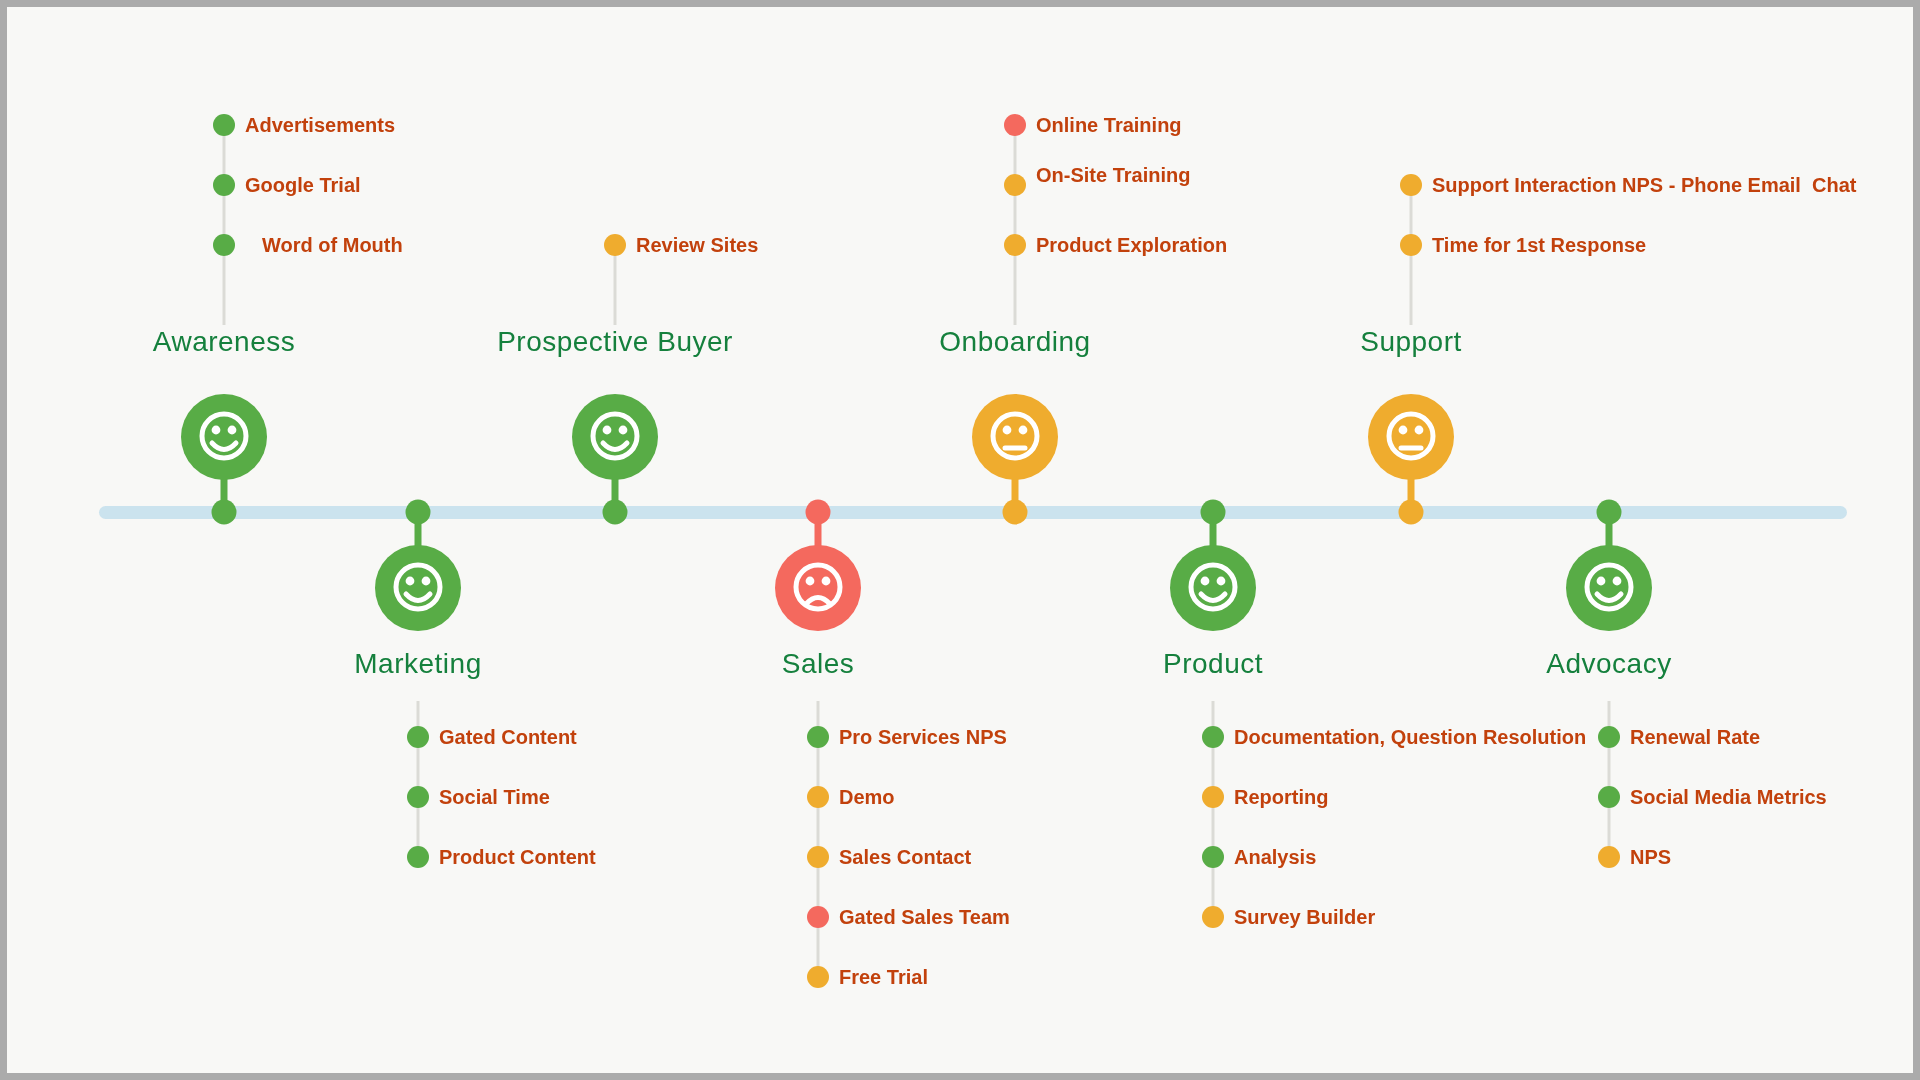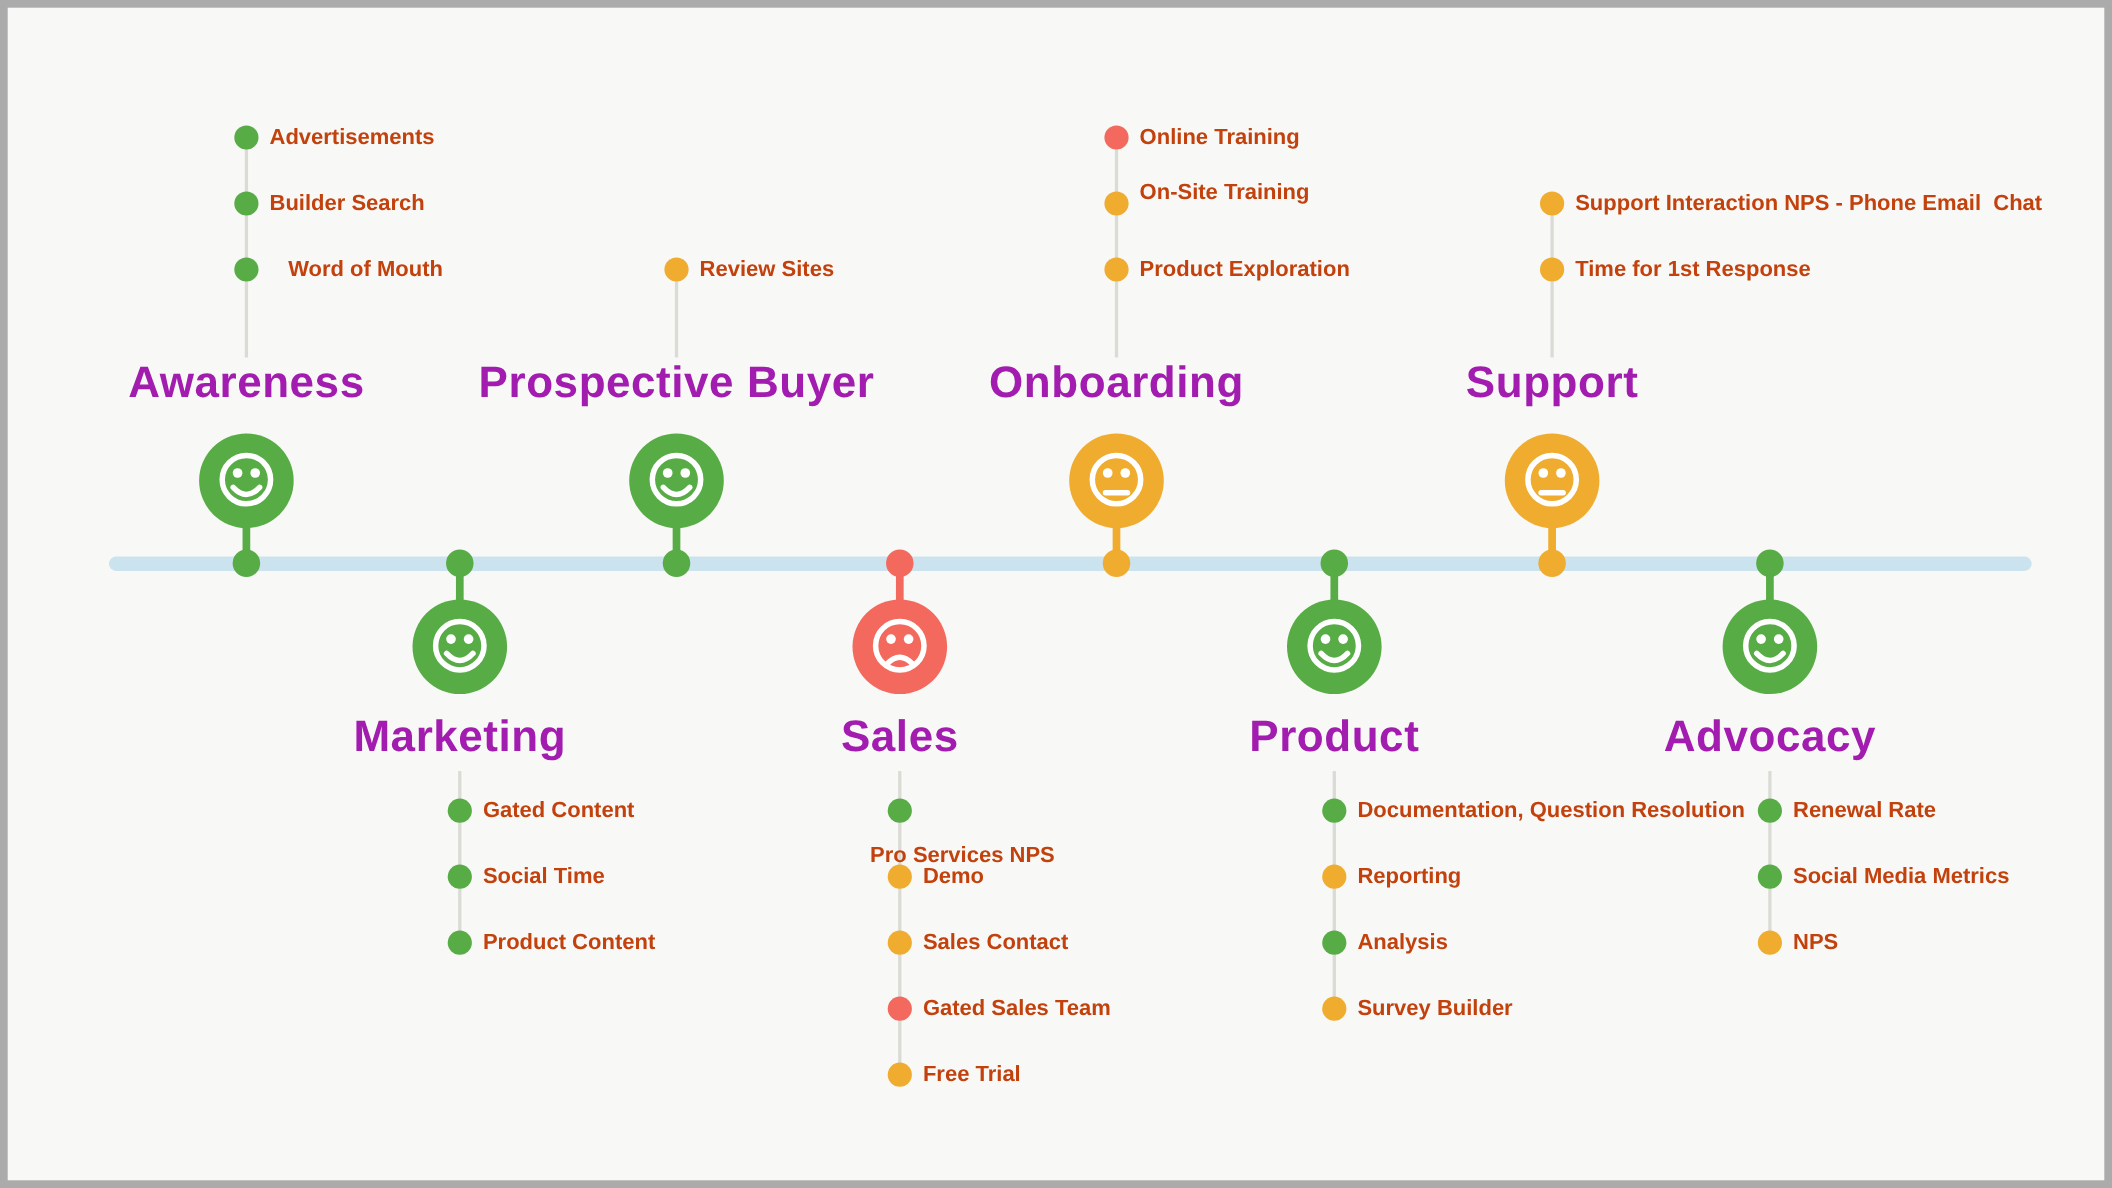--- a/index.html
+++ b/index.html
@@ -48,24 +48,24 @@
     border-radius: 50%;
     transform: translateX(-50%);
     display: flex;
     align-items: center;
     justify-content: center;
   }
 
   .stage-title {
     position: absolute;
     transform: translateX(-50%);
-    font-size: 40px;
-    font-weight: 700;
+    font-size: 28px;
+    font-weight: 400;
     letter-spacing: 0.5px;
-    color: #a21caf;
+    color: #15803d;
     white-space: nowrap;
     line-height: 1;
   }
 
   .item-line {
     position: absolute;
     width: 3px;
     transform: translateX(-50%);
     background: #DBDBD6;
   }
@@ -103,21 +103,21 @@
             <circle cx="51" cy="36" r="4.4" fill="#fff"></circle>
             <path d="M31,49 Q43,62 55,49" fill="none" stroke="#fff" stroke-width="5" stroke-linecap="round"></path>
           </svg>
         </div>
         <div class="stage-dot" style="left: 217px; top: 505px; background: rgb(88, 172, 70);"></div>
         <div class="stage-title" style="left: 217px; top: 321px;">Awareness</div>
         <div class="item-line" style="left: 217px; top: 118px; height: 200px;"></div>
         <div class="item-dot" style="left: 217px; top: 118px; background: rgb(88, 172, 70);"></div>
         <div class="item-label" style="left: 238px; top: 118px;">Advertisements</div>
         <div class="item-dot" style="left: 217px; top: 178px; background: rgb(88, 172, 70);"></div>
-        <div class="item-label" style="left: 238px; top: 178px;">Builder Search</div>
+        <div class="item-label" style="left: 238px; top: 178px;">Google Trial</div>
         <div class="item-dot" style="left: 217px; top: 238px; background: rgb(88, 172, 70);"></div>
         <div class="item-label" style="left: 238px; top: 238px; margin-left: 17px;">Word of Mouth</div>
       </div>
       <div class="stage">
         <div class="stem" style="left: 411px; top: 505px; height: 38px; background: rgb(88, 172, 70);"></div>
         <div class="face-circle" style="left: 411px; top: 538px; background: rgb(88, 172, 70);">
           <svg width="86" height="86" viewBox="0 0 86 86">
             <circle cx="43" cy="42" r="22" fill="none" stroke="#fff" stroke-width="5"></circle>
             <circle cx="35" cy="36" r="4.4" fill="#fff"></circle>
             <circle cx="51" cy="36" r="4.4" fill="#fff"></circle>
@@ -157,21 +157,21 @@
             <circle cx="43" cy="42" r="22" fill="none" stroke="#fff" stroke-width="5"></circle>
             <circle cx="35" cy="36" r="4.4" fill="#fff"></circle>
             <circle cx="51" cy="36" r="4.4" fill="#fff"></circle>
             <path d="M31,59 Q43,46 55,59" fill="none" stroke="#fff" stroke-width="5" stroke-linecap="round"></path>
           </svg>
         </div>
         <div class="stage-dot" style="left: 811px; top: 505px; background: rgb(244, 105, 94);"></div>
         <div class="stage-title" style="left: 811px; top: 643px;">Sales</div>
         <div class="item-line" style="left: 811px; top: 694px; height: 276px;"></div>
         <div class="item-dot" style="left: 811px; top: 730px; background: rgb(88, 172, 70);"></div>
-        <div class="item-label" style="left: 784px; top: 730px; margin-top: 41px;">Pro Services NPS</div>
+        <div class="item-label" style="left: 832px; top: 730px;">Pro Services NPS</div>
         <div class="item-dot" style="left: 811px; top: 790px; background: rgb(239, 172, 46);"></div>
         <div class="item-label" style="left: 832px; top: 790px;">Demo</div>
         <div class="item-dot" style="left: 811px; top: 850px; background: rgb(239, 172, 46);"></div>
         <div class="item-label" style="left: 832px; top: 850px;">Sales Contact</div>
         <div class="item-dot" style="left: 811px; top: 910px; background: rgb(244, 105, 94);"></div>
         <div class="item-label" style="left: 832px; top: 910px;">Gated Sales Team</div>
         <div class="item-dot" style="left: 811px; top: 970px; background: rgb(239, 172, 46);"></div>
         <div class="item-label" style="left: 832px; top: 970px;">Free Trial</div>
       </div>
       <div class="stage">

